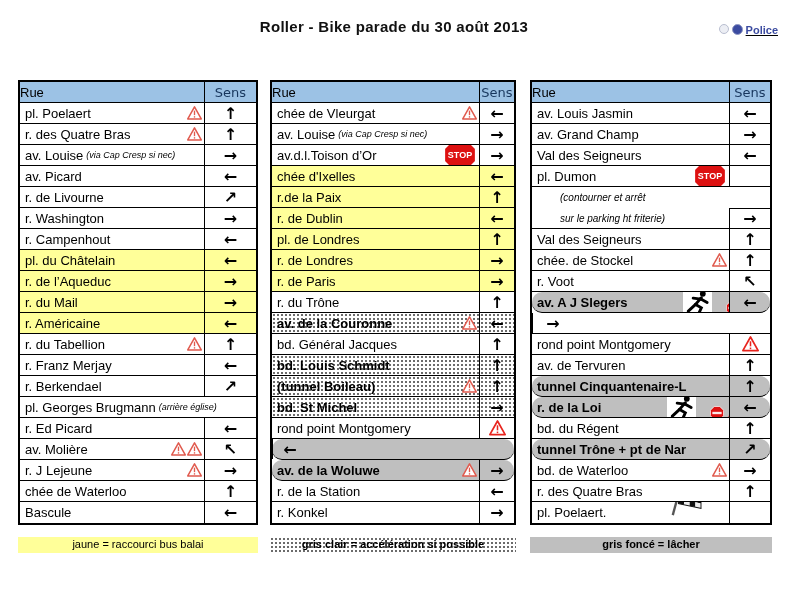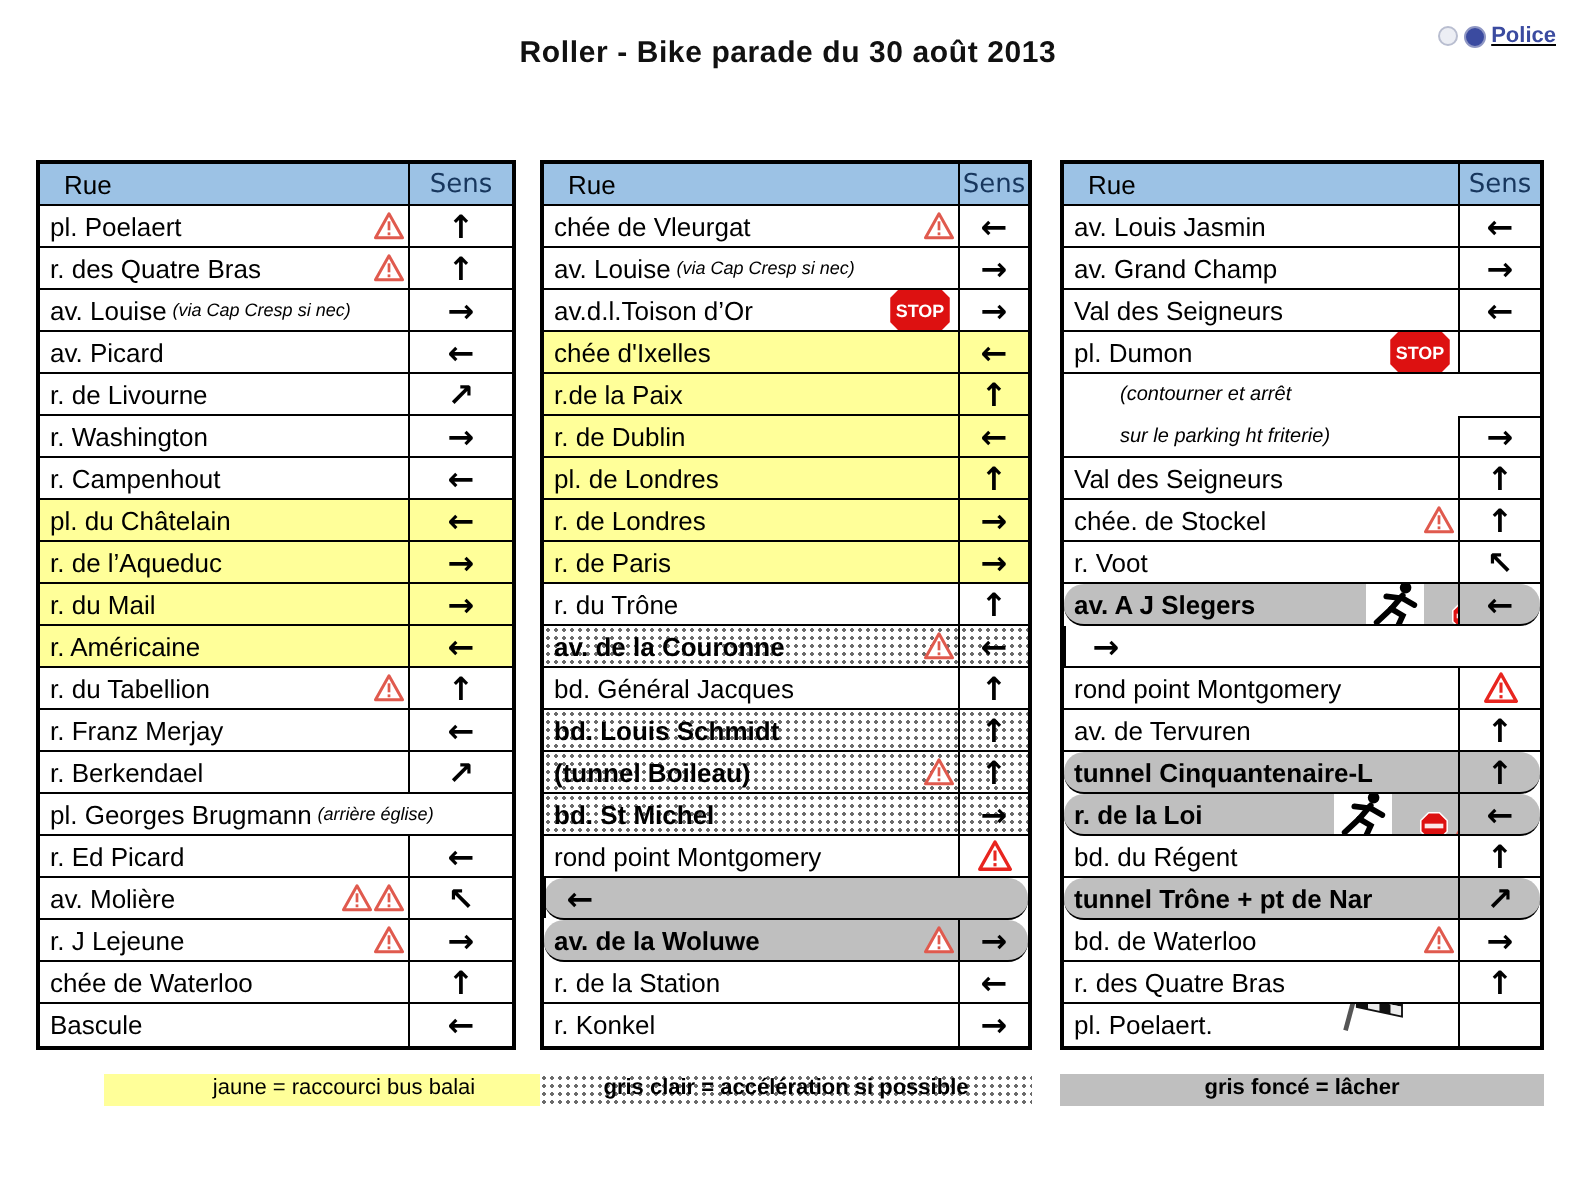--- a/index.html
+++ b/index.html
@@ -4,32 +4,32 @@
 <style>
   :root{
     --header-bg:#9CC2E5; --header-text:#17365D; --yellow:#FFFF99;
     --gray:#BFBFBF; --stop-red:#DD1111; --warn:#E05A4E; --alert:#E8251F; --police:#3B4BA0;
   }
   *{box-sizing:border-box; margin:0; padding:0;}
   html,body{width:788px; height:600px; background:#fff; font-family:"Liberation Sans","DejaVu Sans",sans-serif;}
   .page{position:relative; width:788px; height:600px; background:#fff; overflow:hidden;}
   .title{position:absolute; left:0; top:18px; width:100%; text-align:center;
          font-size:15px; font-weight:bold; color:#111; letter-spacing:.3px;}
-  .logo{position:absolute; right:10px; top:12px; display:flex; align-items:center; gap:3px;text-decoration:underline;}
+  .logo{position:absolute; right:10px; top:24px; display:flex; gap:3px;text-decoration:underline;}
   .logo .c1{width:10px; height:10px; border:1.5px solid #b9bed0; border-radius:50%; background:#eceef4;}
   .logo .c2{width:11px; height:11px; border-radius:50%; background:var(--police); border:1.5px solid #8f97c4;}
   .logo .lbl{font-size:11px; font-weight:bold; color:var(--police);}
   .rtable{position:absolute; top:80px; border:2px solid #000; background:#fff;}
   #table-0{left:18px;  width:240px;}
   #table-1{left:270px; width:246px;}
   #table-2{left:530px; width:242px;}
   .trow{display:flex; height:21px; border-bottom:1.5px solid #000; background:#fff; position:relative;}
   .trow:last-child{border-bottom:none;gap:20px;}
   .thead{background:var(--header-bg); color:var(--header-text);}
-  .thead .cell-rue{font-size:13px; padding-left:12px;}
+  .thead .cell-rue{font-size:13px; padding-left:0;}
   .thead .cell-sens{font-size:13px; font-weight:normal;}
   .cell-rue{flex:1; position:relative; display:flex; align-items:center; padding-left:5px;
             font-size:13px; color:#000; white-space:nowrap; overflow:hidden;}
   .cell-sens{display:flex; align-items:center; justify-content:center; border-left:1.5px solid #000;
              font-weight:bold; font-size:16px; font-family:"DejaVu Sans",sans-serif; overflow:visible;}
   #table-0 .cell-sens{width:52px;}
   #table-1 .cell-sens{width:35px;}
   #table-2 .cell-sens{width:41px;}
   .bg-yellow{background:var(--yellow);}
   .bg-gray{background:var(--gray);border-radius:10px;}
@@ -46,21 +46,21 @@
   .note{font-size:9px; font-style:italic; font-weight:normal; margin-left:3px; white-space:nowrap;}
   .icons{position:absolute; right:2px; top:0; height:100%; display:flex; align-items:center;
          gap:1px; z-index:3; overflow:visible;}
   .icon{display:inline-flex; align-items:center; justify-content:center; line-height:0;text-align:center;}
   .icon-stopdot{position:relative; right:-13px; top:6px;}
   .icon-stopdot + .icon-warning{position:relative; right:-15px; top:6px;}
   .icon-flag{position:relative; top:-11px; right:2px;}
   .icon-skater{background:#fff; padding:1px;}
   .legend-bar{position:absolute; top:537px; height:16px; line-height:15px; text-align:center;
               font-size:11px; color:#000;}
-  #legend-0{left:18px;  width:240px; background:var(--yellow);margin-left:34px;}
+  #legend-0{left:18px;  width:240px; background:var(--yellow);}
   #legend-1{left:270px; width:246px; font-weight:bold; background-color:#fff;
      background-image:radial-gradient(circle,#6b6b6b 29%,transparent 32%); background-size:4px 4px;}
   #legend-2{left:530px; width:242px; font-weight:bold; background:var(--gray);}
 </style>
 </head>
 <body>
 
 <div class="page">
   <div class="title">Roller - Bike parade du 30 août 2013</div>
   <div class="logo">

